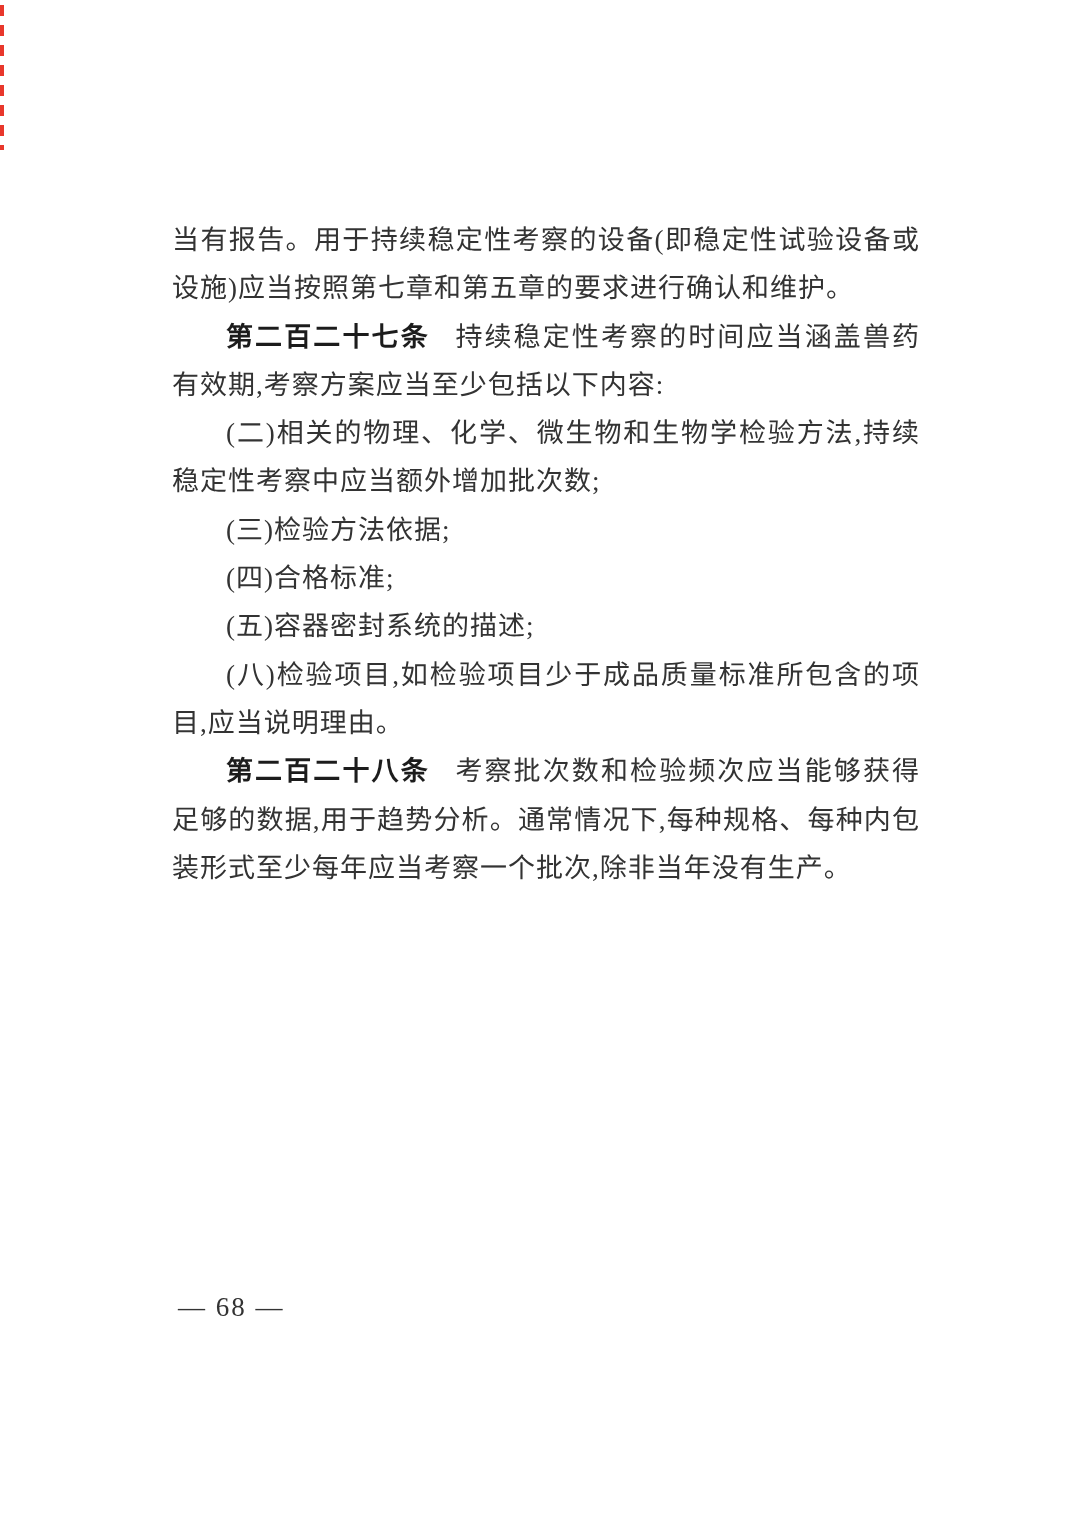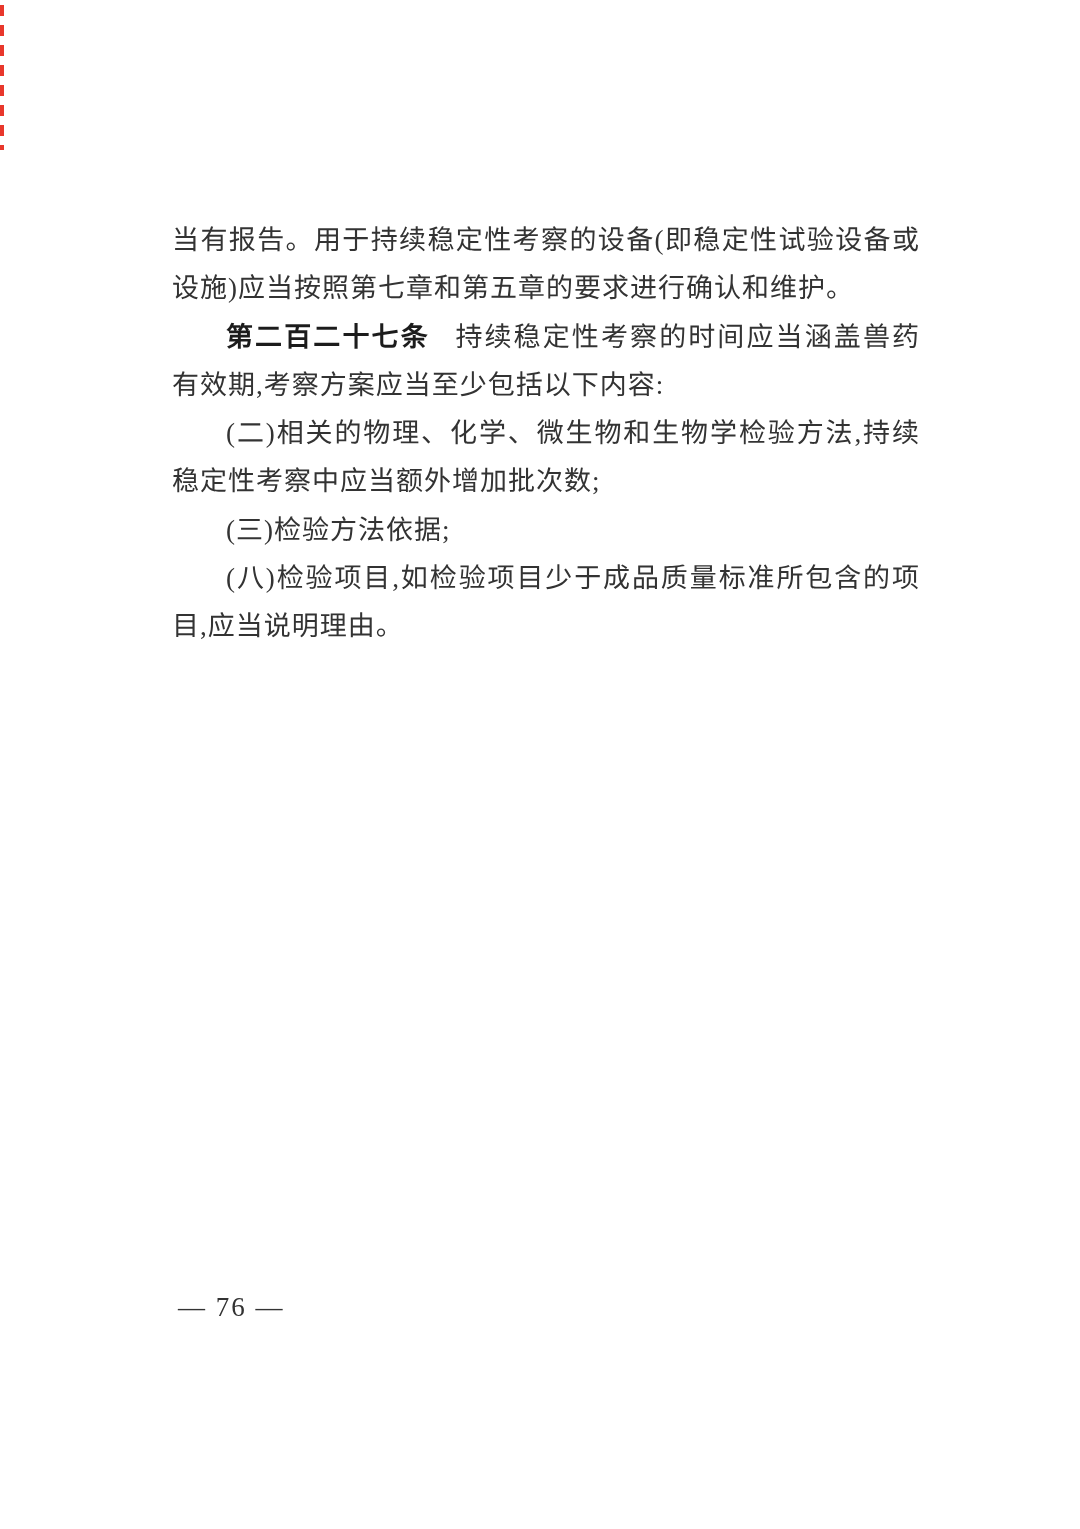--- a/index.html
+++ b/index.html
@@ -71,18 +71,21 @@
 </head>
 <body>
 
 <div class="page">
   <div class="edge-marks"></div>
   <main class="content" id="paragraphs">
       <p class="para"><span>当有报告。用于持续稳定性考察的设备(即稳定性试验设备或设施)应当按照第七章和第五章的要求进行确认和维护。</span></p>
       <p class="para indent"><span class="lead">第二百二十七条</span><span>持续稳定性考察的时间应当涵盖兽药有效期,考察方案应当至少包括以下内容:</span></p>
       <p class="para indent"><span>(二)相关的物理、化学、微生物和生物学检验方法,持续稳定性考察中应当额外增加批次数;</span></p>
       <p class="para indent"><span>(三)检验方法依据;</span></p>
+      <p class="para indent"><span>(四)合格标准;</span></p>
+      <p class="para indent"><span>(五)容器密封系统的描述;</span></p>
       <p class="para indent"><span>(八)检验项目,如检验项目少于成品质量标准所包含的项目,应当说明理由。</span></p>
+      <p class="para indent"><span class="lead">第二百二十八条</span><span>考察批次数和检验频次应当能够获得足够的数据,用于趋势分析。通常情况下,每种规格、每种内包装形式至少每年应当考察一个批次,除非当年没有生产。</span></p>
     </main>
   <div class="page-number">
-    <span>— 76 —</span>
+    <span>— 68 —</span>
   </div>
 </div>
 
 </body></html>

